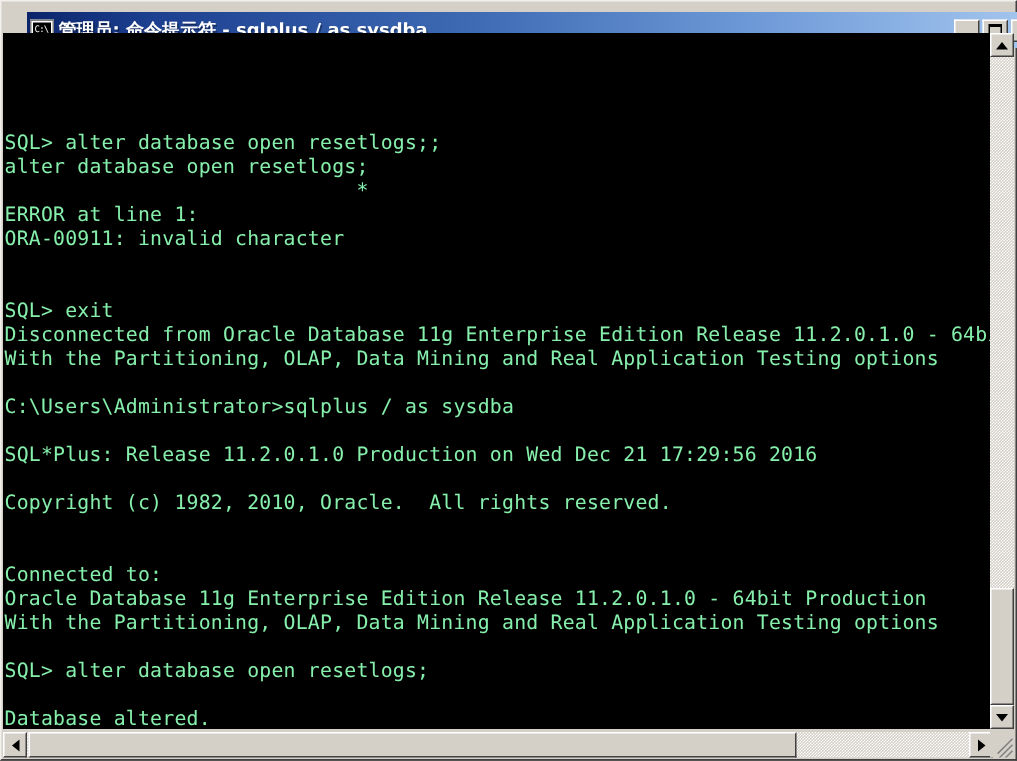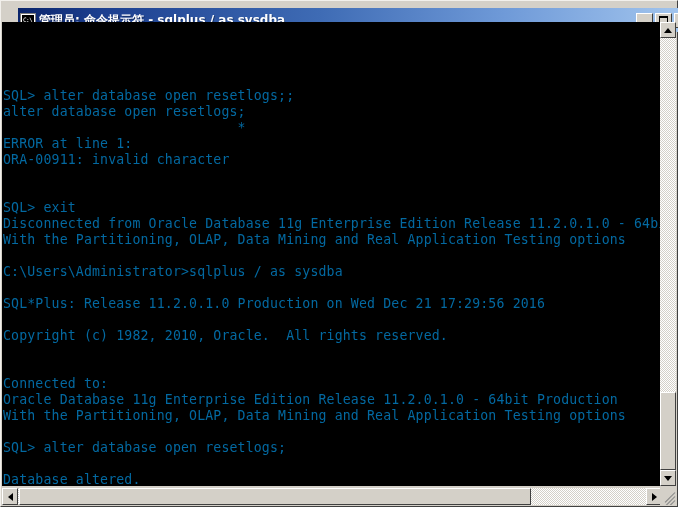--- a/index.html
+++ b/index.html
@@ -125,21 +125,21 @@
     height: 464px;
     background: #000000;
     overflow: hidden;
   }
   #screen {
     position: absolute;
     left: 0;
     top: 0;
     padding-left: 1px;
     padding-top: 34px;
-    color: #0369a1;
+    color: #86efac;
     font-family: "DejaVu Sans Mono", monospace;
     font-size: 13.2px;
     line-height: 16px;
     white-space: pre;
     letter-spacing: 0.15px;
   }
   .line { height: 16px; }
 
   
   .sb-btn {

